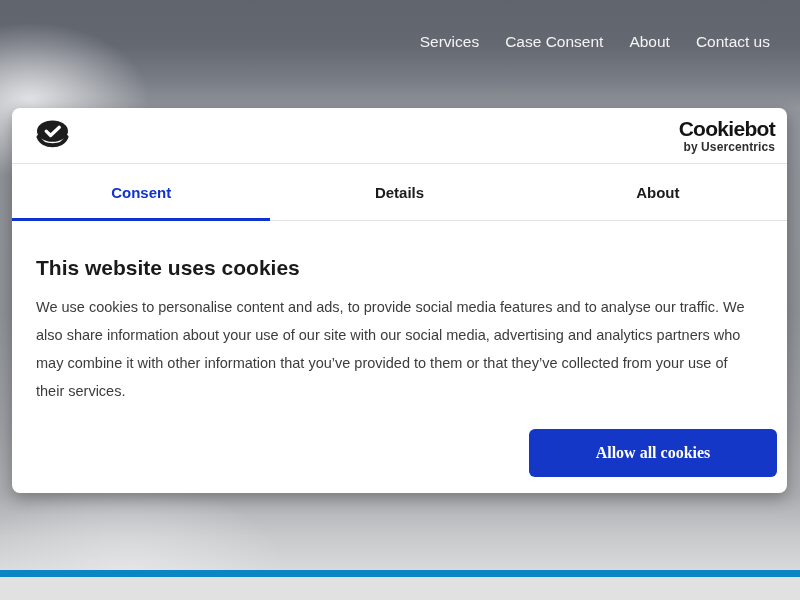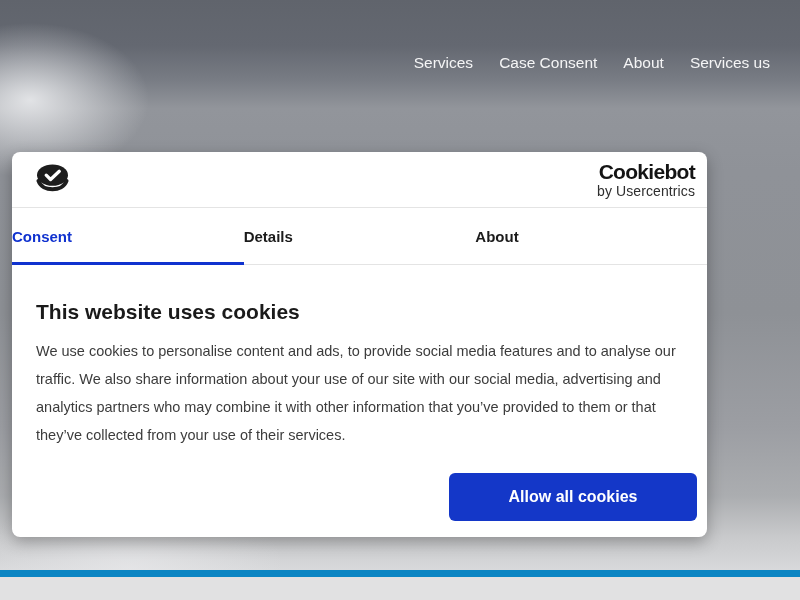--- a/index.html
+++ b/index.html
@@ -30,64 +30,63 @@
     background: #0b85c3;
   }
   .footer-area {
     position: absolute; left: 0; top: 577px;
     width: 800px; height: 23px;
     background: #e1e1e2;
   }
 
   
   .top-nav {
-    position: absolute; top: 54px; right: 30px;
+    position: absolute; top: 33px; right: 30px;
     display: flex; gap: 26px;
   }
   .top-nav a {
     color: rgba(255,255,255,0.93);
     font-size: 15.5px; line-height: 18px;
     text-decoration: none;
     cursor: pointer;
   }
 
   
   .dialog {
     position: absolute; left: 12px; top: 108px;
-    width: 695px; height: 385px;
+    width: 775px; height: 385px;
     background: #ffffff;
     border-radius: 8px;
     box-shadow: 0 5px 16px rgba(0,0,0,0.3);
-    margin-top: 44px;
   }
   .dialog-header {
     height: 56px;
     display: flex; align-items: center; justify-content: space-between;
     padding: 0 12px 0 24px;
     border-bottom: 1px solid #e4e4e4;
   }
   .logo-icon { display: block; }
   .brand { text-align: right; line-height: 1; }
   .brand-name {
     font-size: 21px; font-weight: bold; color: #141414;
     letter-spacing: -0.7px;
   }
   .brand-byline {
-    font-size: 14px; font-weight: normal; color: #2e2e2e;
+    font-size: 12px; font-weight: bold; color: #2e2e2e;
     margin-top: 2px; letter-spacing: 0.1px;
   }
 
   .tabs {
     display: flex;
     height: 57px;
     border-bottom: 1px solid #e4e4e4;
   }
   .tab {
     flex: 1 1 0;
-    display: flex; align-items: center; 
+    display: flex; align-items: center; justify-content: center;
     font-size: 15px; font-weight: bold; color: #1b1b1b;
     position: relative; cursor: pointer;
   }
   .tab.active { color: #1032cf; }
   .tab-underline {
     position: absolute; left: 0; right: 0; bottom: -1px;
     height: 3px; background: #1032cf;
   }
 
   .dialog-content { padding: 35px 28px 0 24px; }
@@ -98,38 +97,38 @@
   .dialog-body {
     margin: 0;
     max-width: 748px;
     font-size: 14.5px; line-height: 28px; color: #3c3c3c;
   }
 
   .allow-btn {
     position: absolute; right: 10px; bottom: 16px;
     width: 248px; height: 48px;
     background: #1437c8; color: #ffffff;
-    font-family: Liberation Sans, sans-serif;
+    font-family: Liberation Serif, serif;
     font-size: 16px; font-weight: bold;
     border: none; border-radius: 6px;
     cursor: pointer;
   }
 </style>
 </head>
 <body>
 
 <div class="hero"></div>
 <div class="section-divider"></div>
 <div class="footer-area"></div>
 
 <nav class="top-nav">
   <a>Services</a>
   <a>Case Consent</a>
   <a>About</a>
-  <a>Services us</a>
+  <a>Contact us</a>
 </nav>
 
 <div class="dialog">
 
   <div class="dialog-header">
     <svg class="logo-icon" width="33" height="31" viewBox="0 0 34 32" aria-hidden="true">
       <ellipse cx="17" cy="11.5" rx="16" ry="11" fill="#1d1d1d"></ellipse>
       <path d="M10.5 11.5 L15 16 L24 7.5" stroke="#ffffff" stroke-width="3.4" fill="none" stroke-linecap="round" stroke-linejoin="round"></path>
       <path d="M2.5 17.5 C6.5 29, 27.5 29, 31.5 17.5" stroke="#1d1d1d" stroke-width="4" fill="none" stroke-linecap="round"></path>
     </svg>

